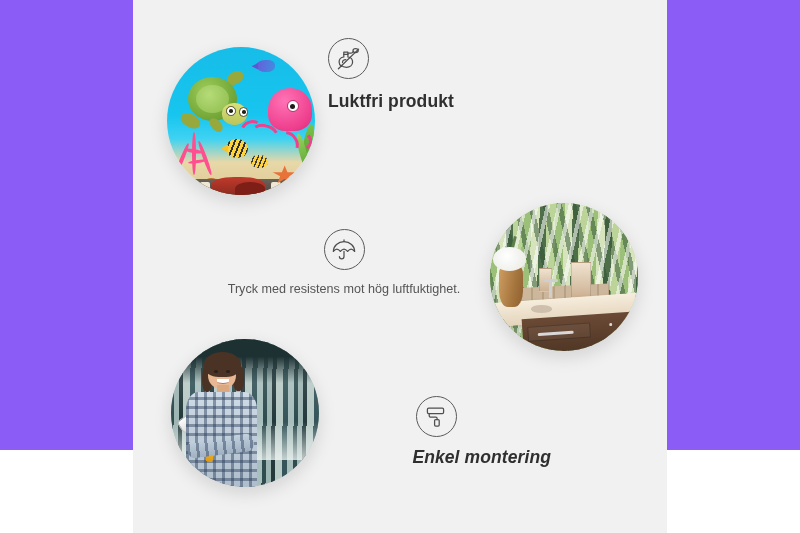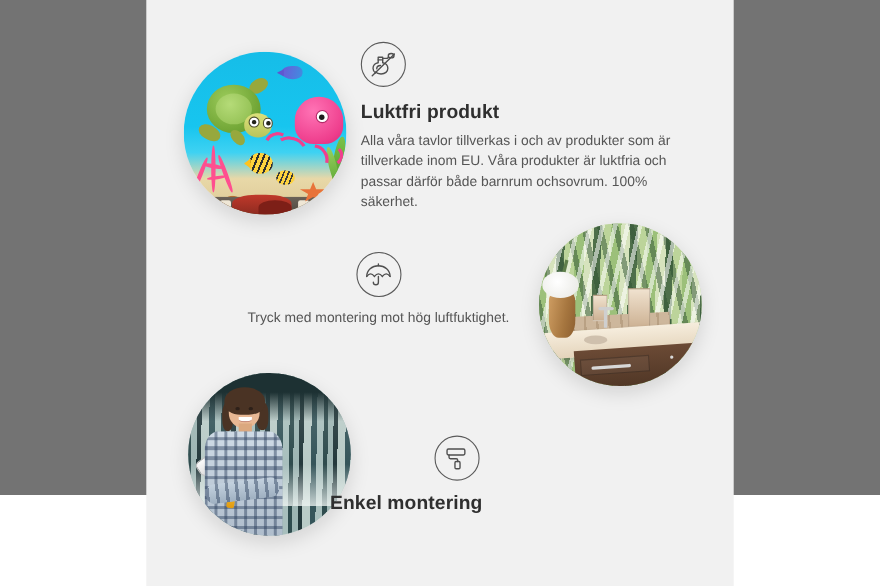--- a/index.html
+++ b/index.html
@@ -9,21 +9,21 @@
     height: 533px;
     overflow: hidden;
     background: #ffffff;
     font-family: "Liberation Sans", sans-serif;
   }
 
   #stage {
     position: relative;
     width: 800px;
     height: 450px;
-    background: #737373;
+    background: #8b5cf6;
   }
 
   
   #canvas {
     position: absolute;
     left: 133px;
     top: 0px;
     width: 534px;
     height: 533px;
     background: #f1f1f1;
@@ -228,21 +228,21 @@
   #feature-odourless { left: 195px; top: 38px; width: 300px; text-align: left; }
   #feature-odourless .icon-circle { margin-bottom: 12px; }
   #feature-odourless .feat-title { margin-bottom: 6px; }
 
   
   #feature-waterproof { left: 80px; top: 229px; width: 262px; text-align: center; }
   #feature-waterproof .icon-circle { margin: 0 auto 10px auto; }
   #feature-waterproof .feat-title { margin-bottom: 4px; }
 
   
-  #feature-assembly { left: 167px; top: 396px; width: 230px; text-align: left; }
+  #feature-assembly { left: 188px; top: 396px; width: 230px; text-align: right; font-style: italic; }
   #feature-assembly .icon-circle { margin: 0 auto 10px auto; }
   #feature-assembly .feat-title { margin-bottom: 3px; }
 </style>
 </head>
 <body>
 
 <div id="stage">
   <div id="canvas">
 
     <div class="photo" id="photo-ocean">
@@ -334,35 +334,34 @@
         <svg width="26" height="24" viewBox="0 0 26 24" fill="none" stroke="#4f4f4f" stroke-width="1.25" stroke-linecap="round" stroke-linejoin="round">
           <path d="M5.4 19.4c-1.5-1.1-2.3-2.6-2.3-4.3 0-2.6 2-4.8 4.7-5.1V7.4h4.1v2.6c2.7.3 4.7 2.5 4.7 5.1 0 2.9-2.5 5.2-6.2 5.2-2 0-3.8-.4-5-1.9z"></path>
           <path d="M7.8 7.4V5.1h4.1v2.3"></path>
           <path d="M11.9 6.1h3.3c1.1 0 1.9-.6 1.9-1.5"></path>
           <ellipse cx="19.6" cy="3.6" rx="2.6" ry="2"></ellipse>
           <path d="M6.5 15.6c0-1.7 1.5-3 3.4-3"></path>
           <line x1="2.4" y1="21.8" x2="22.6" y2="2.1"></line>
         </svg>
       </div>
       <div class="feat-title">Luktfri produkt</div>
-      <div class="feat-desc">Alla våra tavlor tillverkas i och av produkter som är tillverkade inom EU. Våra produkter är luktfria och passar därför både barnrum ochsovrum. 100% säkerhet.</div>
     </div>
 
     <div class="feature" id="feature-waterproof">
       <div class="icon-circle">
         <svg width="26" height="24" viewBox="0 0 26 24" fill="none" stroke="#4f4f4f" stroke-width="1.25" stroke-linecap="round" stroke-linejoin="round">
           <path d="M2.4 13.3C2.4 7.9 7.1 3.6 13 3.6s10.6 4.3 10.6 9.7"></path>
           <path d="M2.4 13.3c1.2-1.5 2.3-2.3 3.5-2.3s2.3.8 3.5 2.3"></path>
           <path d="M9.4 13.3c1.2-1.5 2.4-2.3 3.6-2.3s2.4.8 3.6 2.3"></path>
           <path d="M16.6 13.3c1.2-1.5 2.3-2.3 3.5-2.3s2.3.8 3.5 2.3"></path>
           <line x1="13" y1="3.6" x2="13" y2="1.9"></line>
           <path d="M13 13.3v5.3c0 1.3-1 2.3-2.3 2.3s-2.3-1-2.3-2.3"></path>
         </svg>
       </div>
-      <div class="feat-desc">Tryck med montering mot hög luftfuktighet.</div>
+      <div class="feat-desc">Tryck med resistens mot hög luftfuktighet.</div>
     </div>
 
     <div class="feature" id="feature-assembly">
       <div class="icon-circle">
         <svg width="24" height="24" viewBox="0 0 24 24" fill="none" stroke="#4f4f4f" stroke-width="1.25" stroke-linecap="round" stroke-linejoin="round">
           <rect x="3.4" y="3.2" width="16.2" height="5.4" rx="1.3"></rect>
           <path d="M5.2 8.6v2.1c0 .7.6 1.3 1.3 1.3h5.3c.7 0 1.3.6 1.3 1.3v1.2"></path>
           <rect x="10.6" y="14.5" width="4.6" height="6.6" rx="1.1"></rect>
         </svg>
       </div>

